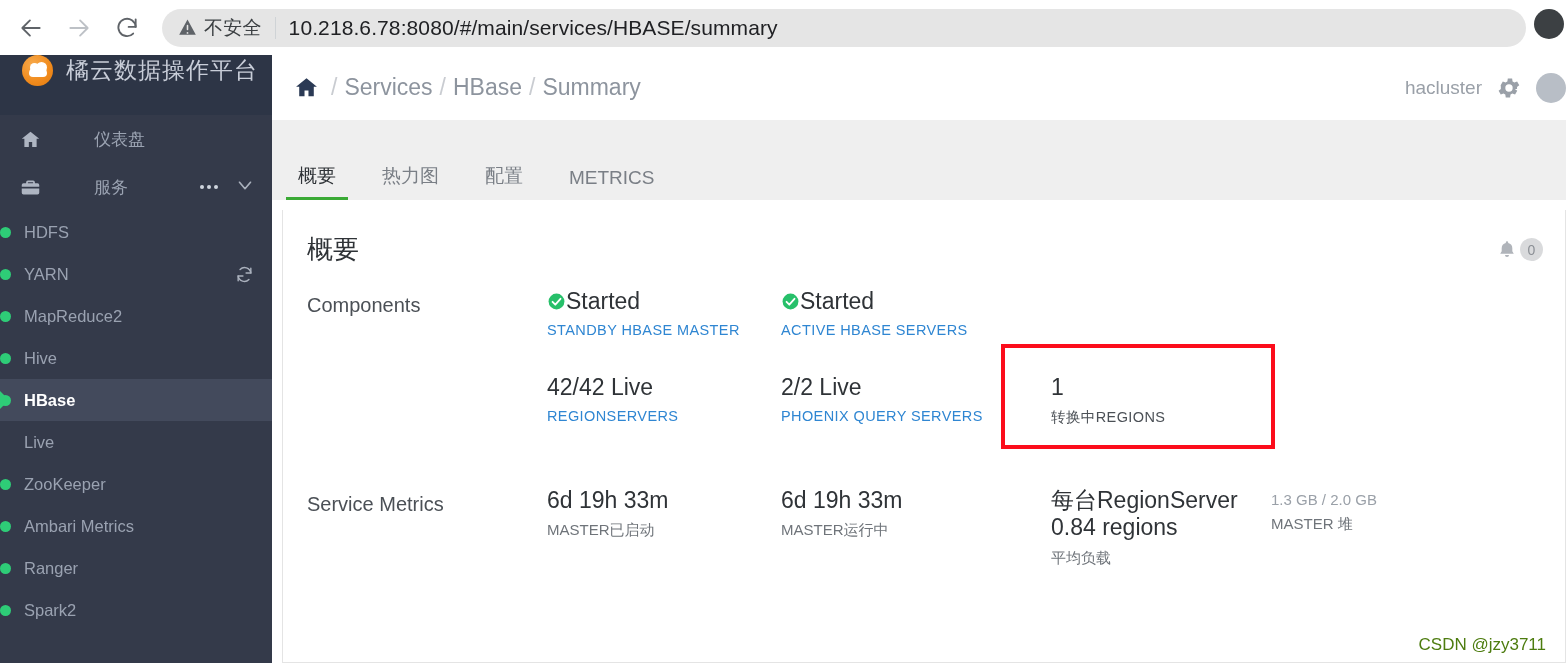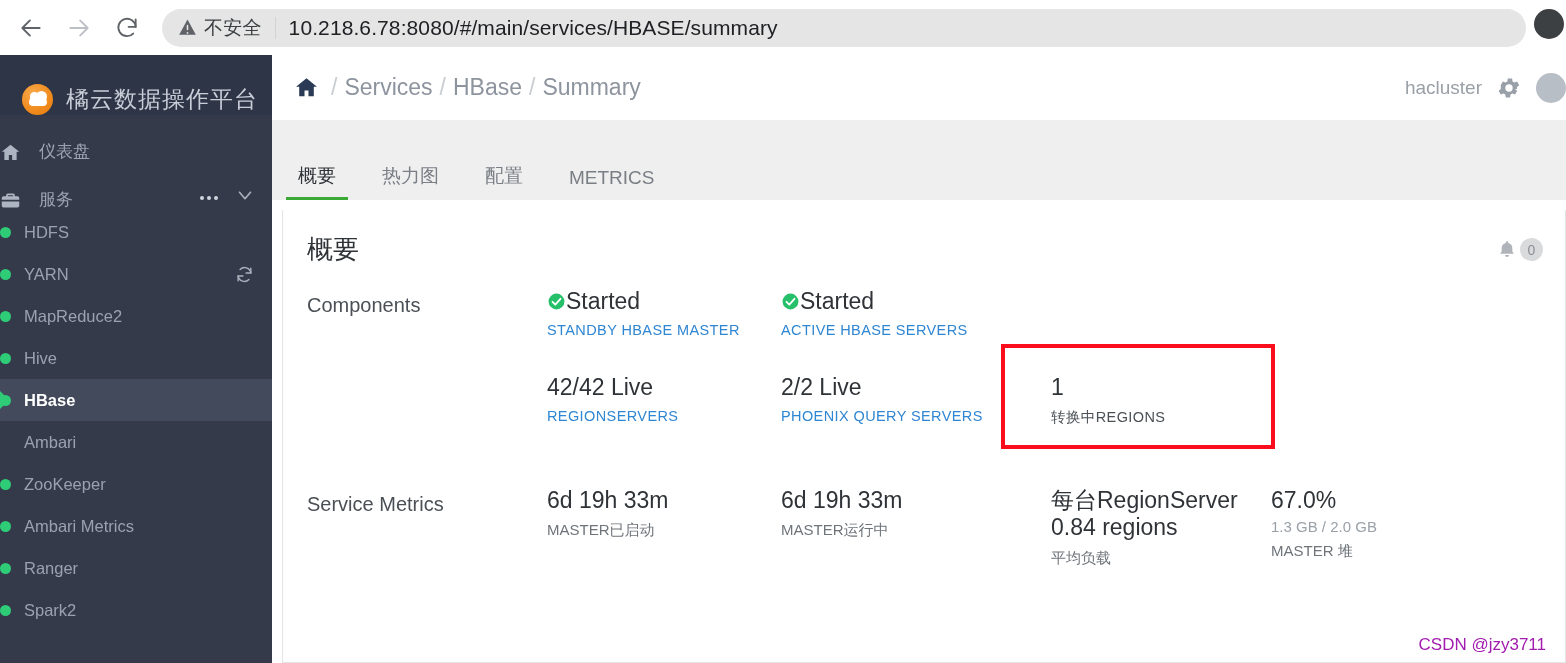--- a/index.html
+++ b/index.html
@@ -47,21 +47,21 @@
     background: #3c4043;
   }
 
   
   .sidebar {
     position: absolute; left: 0; top: 55px; width: 272px; height: 608px;
     background: #343a4a;
   }
   .sidebar-header {
     height: 60px; background: #2d3546;
-    display: flex; align-items: flex-end; padding-left: 22px;
+    display: flex; align-items: flex-start; padding-left: 22px;
   }
   .logo {
     width: 31px; height: 31px; border-radius: 50%;
     background: radial-gradient(circle at 35% 30%, #f7a94a 0%, #f08a1c 60%, #e07b10 100%);
     display: flex; align-items: center; justify-content: center;
     flex: 0 0 auto;
   }
   .logo .cloud {
     width: 18px; height: 10px; background: #fff; border-radius: 9px 9px 6px 6px;
     position: relative; margin-top: 2px;
@@ -71,23 +71,24 @@
     border-radius: 50%; left: 1px; top: -4px;
   }
   .logo .cloud:after {
     content: ""; position: absolute; width: 11px; height: 11px; background: #fff;
     border-radius: 50%; right: 0px; top: -5px;
   }
   .brand-title {
     margin-left: 13px; color: #c8cdd8; font-size: 23px; letter-spacing: 1px;
   }
   .nav-row {
-    height: 48px; display: flex; align-items: flex-end;
-    color: #9ba3b2; font-size: 17px;
+    height: 48px; display: flex; align-items: center;
+    padding-left: 20px; color: #9ba3b2; font-size: 17px;
     position: relative;
+    gap: 35px;
   }
   .nav-row .nav-icon {
     width: 26px; display: flex; align-items: center; color: #aeb5c2;
     flex: 0 0 auto;
   }
   .nav-row .nav-label { margin-left: 13px; }
   .nav-row .row-right {
     position: absolute; right: 16px; display: flex; align-items: center; gap: 16px;
   }
   .dots { display: flex; gap: 3px; align-items: center; }
@@ -199,21 +200,21 @@
 
   .red-box {
     position: absolute; left: 694px; top: -30px;
     width: 274px; height: 105px;
     border: 4px solid #fc0d1b;
     pointer-events: none;
   }
 
   .watermark {
     position: absolute; right: 20px; bottom: 8px;
-    font-size: 17px; color: #a21caf;
+    font-size: 17px; color: #4d7c0f;
   }
 </style>
 </head>
 <body>
 
 <div id="app">
 
   <div class="browser-bar">
     <div class="nav-btn back">
       <svg width="26" height="26" viewBox="0 0 24 24" fill="none" stroke="currentColor" stroke-width="1.7" stroke-linecap="round" stroke-linejoin="round">
@@ -313,21 +314,21 @@
     </div>
 
     <div class="svc-row active">
       <span class="active-arrow"></span>
       <span class="dot"></span>
       <span class="svc-label">HBase</span>
     </div>
 
     <div class="svc-row">
       <span class="dot none"></span>
-      <span class="svc-label">Ambari</span>
+      <span class="svc-label">Live</span>
     </div>
 
     <div class="svc-row">
       <span class="dot"></span>
       <span class="svc-label">ZooKeeper</span>
     </div>
 
     <div class="svc-row">
       <span class="dot"></span>
       <span class="svc-label">Ambari Metrics</span>
@@ -454,21 +455,20 @@
             </div>
             <div class="metric-cell">
               <div class="metric-value">6d 19h 33m</div>
               <div class="metric-sub gray">MASTER运行中</div>
             </div>
             <div class="metric-cell wide" style="padding-left:36px;">
               <div class="metric-value">每台RegionServer 0.84 regions</div>
               <div class="metric-sub gray">平均负载</div>
             </div>
             <div class="metric-cell">
-              <div class="metric-value">67.0%</div>
               <div class="metric-mid">1.3 GB / 2.0 GB</div>
               <div class="metric-sub gray">MASTER 堆</div>
             </div>
           </div>
         </div>
       </div>
     </div>
 
     <div class="watermark">CSDN @jzy3711</div>
   </div>

